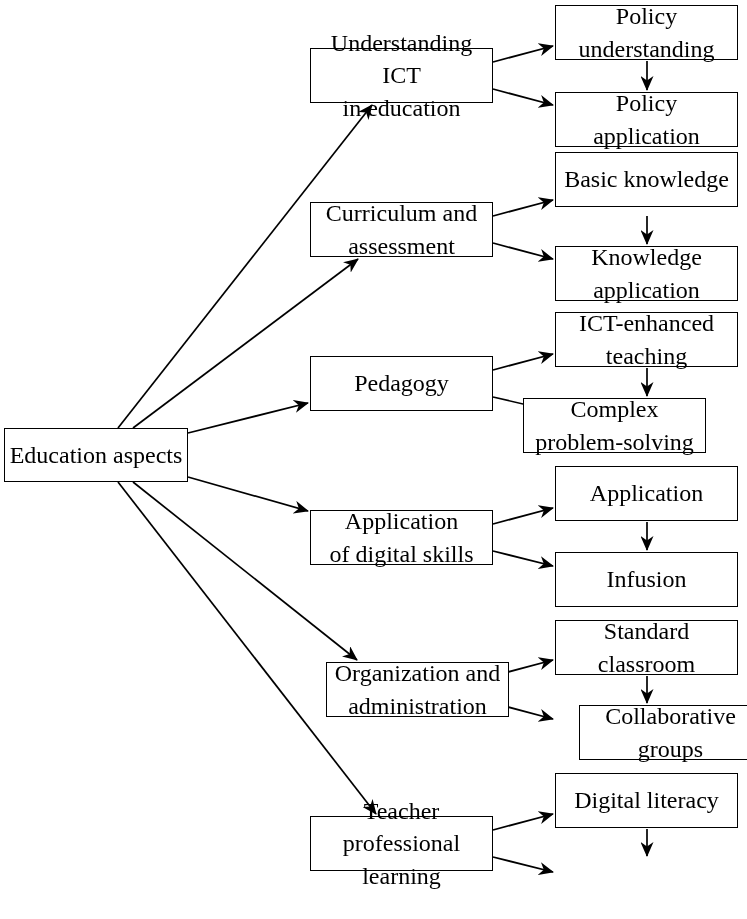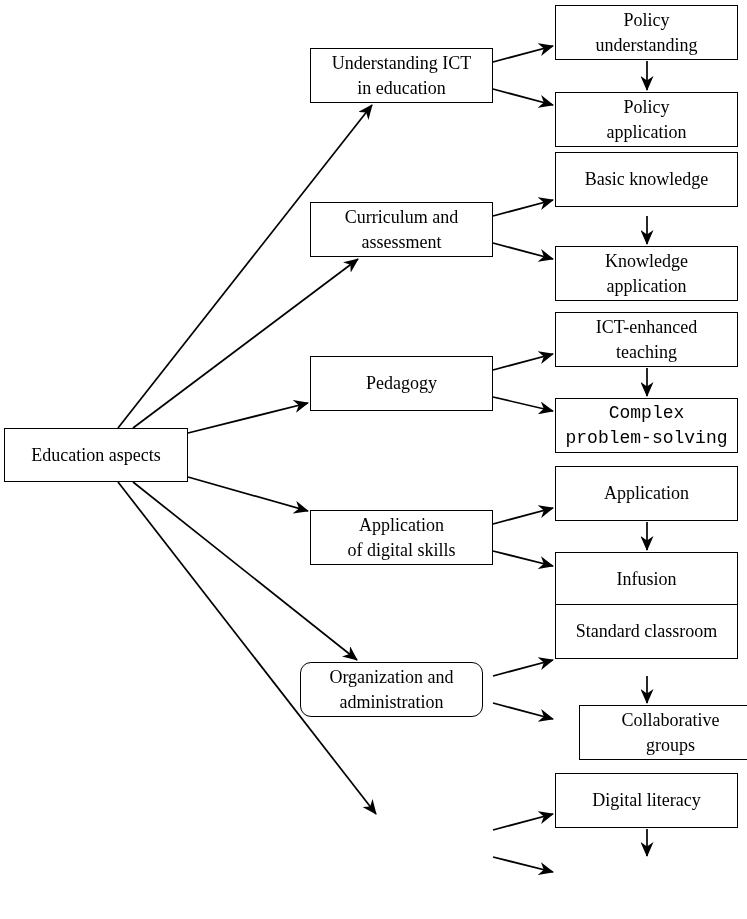--- a/index.html
+++ b/index.html
@@ -27,21 +27,21 @@
     position: absolute;
     width: 183px;
     height: 55px;
     border: 1px solid #000000;
     background: #ffffff;
     box-sizing: border-box;
     display: flex;
     align-items: center;
     justify-content: center;
     text-align: center;
-    font-size: 18px;
+    font-size: 24px;
     line-height: 1.35;
     white-space: pre-line;
   }
   .node.root {
     width: 184px;
     height: 54px;
   }
 </style>
 </head>
 <body>
@@ -92,34 +92,36 @@
 
   <div class="node root" style="left:4px; top:428px;">Education aspects</div>
 
   <div class="node" style="left:310px; top:48px;">Understanding ICT
 in education</div>
   <div class="node" style="left:310px; top:202px;">Curriculum and
 assessment</div>
   <div class="node" style="left:310px; top:356px;">Pedagogy</div>
   <div class="node" style="left:310px; top:510px;">Application
 of digital skills</div>
-  <div class="node" style="left:300px; top:662px;border-radius:11px;">Organization and
+  <div class="node" style="left:326px; top:662px;">Organization and
 administration</div>
+  <div class="node" style="left:310px; top:816px;">Teacher professional
+learning</div>
 
   <div class="node" style="left:555px; top:5px;">Policy
 understanding</div>
   <div class="node" style="left:555px; top:92px;">Policy
 application</div>
   <div class="node" style="left:555px; top:152px;">Basic knowledge</div>
   <div class="node" style="left:555px; top:246px;">Knowledge
 application</div>
   <div class="node" style="left:555px; top:312px;">ICT-enhanced
 teaching</div>
-  <div class="node" style="left:555px; top:398px;font-family:Liberation Mono, monospace;">Complex
+  <div class="node" style="left:523px; top:398px;">Complex
 problem-solving</div>
   <div class="node" style="left:555px; top:466px;">Application</div>
   <div class="node" style="left:555px; top:552px;">Infusion</div>
-  <div class="node" style="left:555px; top:604px;">Standard classroom</div>
+  <div class="node" style="left:555px; top:620px;">Standard classroom</div>
   <div class="node" style="left:579px; top:705px;">Collaborative
 groups</div>
   <div class="node" style="left:555px; top:773px;">Digital literacy</div>
 
 </div>
 
 </body></html>

